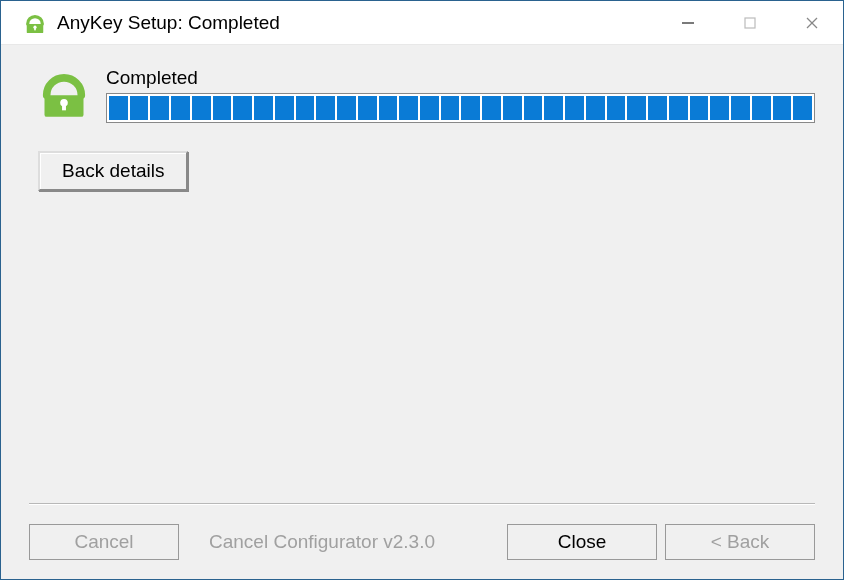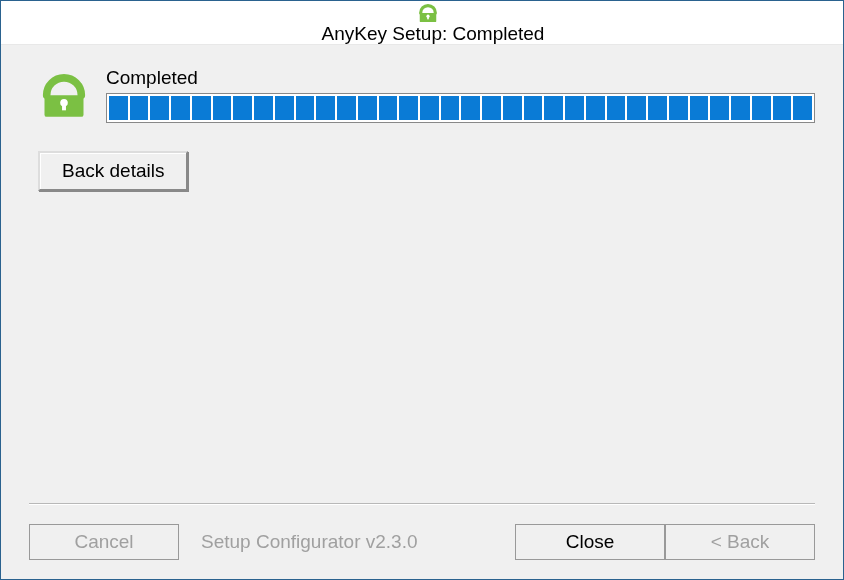--- a/index.html
+++ b/index.html
@@ -22,21 +22,20 @@
       display: flex;
       flex-direction: column;
     }
     .titlebar {
       height: 44px;
       background: #ffffff;
       display: flex;
       align-items: center;
       padding-left: 22px;
       border-bottom: 1px solid #e8e8e8;
-      flex-direction: column;
     }
     .titlebar-icon {
       width: 24px;
       height: 24px;
       margin-right: 10px;
       display: flex;
       align-items: center;
       justify-content: center;
     }
     .titlebar-title {
@@ -118,21 +117,21 @@
       height: 2px;
       border-top: 1px solid #b8b8b8;
       border-bottom: 1px solid #fff;
     }
     .footer {
       height: 74px;
       display: flex;
       align-items: center;
       padding: 0 28px;
       background: #f0f0f0;
-      gap: 0;
+      gap: 8px;
     }
     .footer-btn {
       width: 150px;
       height: 36px;
       font-size: 19px;
       font-family: inherit;
       background: #f0f0f0;
       border: 1px solid #999;
       cursor: pointer;
     }
@@ -231,17 +230,17 @@
             <div class="progress-segment"></div>
           </div>
       </div>
     </div>
     <button class="show-details-btn">Back details</button>
     <div class="divider"></div>
   </div>
 
   <div class="footer">
     <button class="footer-btn disabled">Cancel</button>
-    <div class="footer-label">Setup Configurator v2.3.0</div>
+    <div class="footer-label">Cancel Configurator v2.3.0</div>
     <button class="footer-btn">Close</button>
     <button class="footer-btn disabled">&lt; Back</button>
   </div>
 </div>
 
 </body></html>

